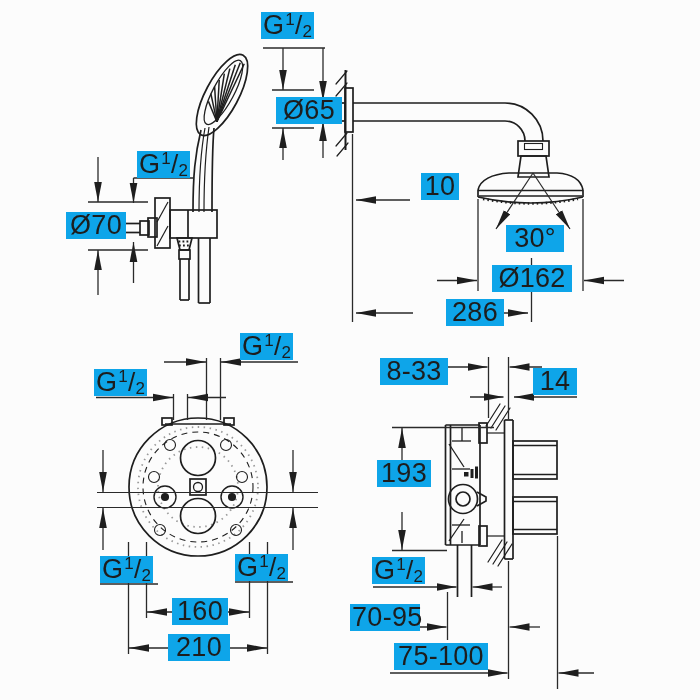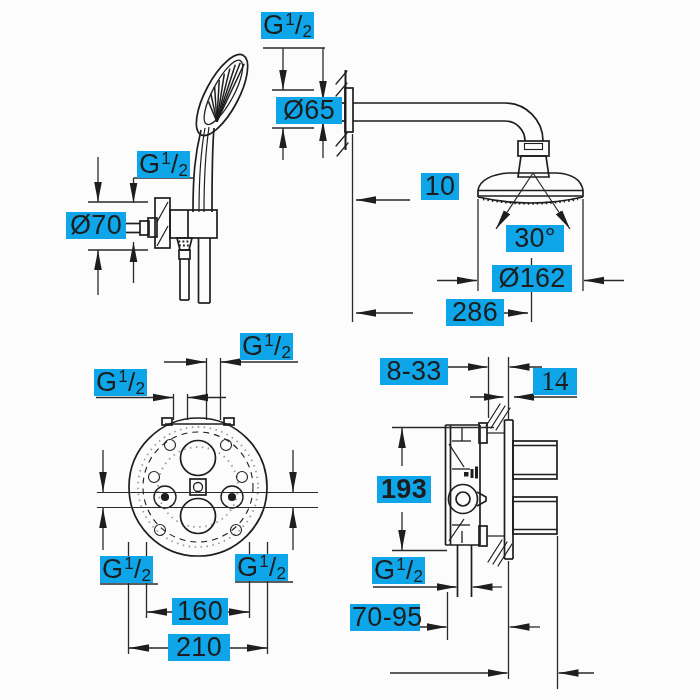--- a/index.html
+++ b/index.html
@@ -306,20 +306,21 @@
   <div class="lbl g12" style="left:100px;top:556px;">
     <span>G</span><span class="sup">1</span><span class="slash">/</span><span class="sub">2</span>
   </div>
   <div class="lbl g12" style="left:235px;top:554px;">
     <span>G</span><span class="sup">1</span><span class="slash">/</span><span class="sub">2</span>
   </div>
   <div class="lbl" style="left:172px;top:598px;width:52px;">160</div>
   <div class="lbl" style="left:168px;top:634px;width:58px;">210</div>
 
   <div class="lbl" style="left:380px;top:338px;width:64px;margin-top:20px;">8-33</div>
-  <div class="lbl" style="left:533px;top:368px;width:40px;font-family:Liberation Serif, serif;">14</div>
-  <div class="lbl" style="left:377px;top:476px;width:50px;font-weight:bold;">193</div>
+  <div class="lbl" style="left:533px;top:368px;width:40px;">14</div>
+  <div class="lbl" style="left:377px;top:460px;width:50px;">193</div>
   <div class="lbl g12" style="left:372px;top:557px;">
     <span>G</span><span class="sup">1</span><span class="slash">/</span><span class="sub">2</span>
   </div>
   <div class="lbl" style="left:350px;top:596px;width:66px;margin-top:8px;">70-95</div>
+  <div class="lbl" style="left:394px;top:643px;width:90px;">75-100</div>
 
 </div>
 
 </body></html>

